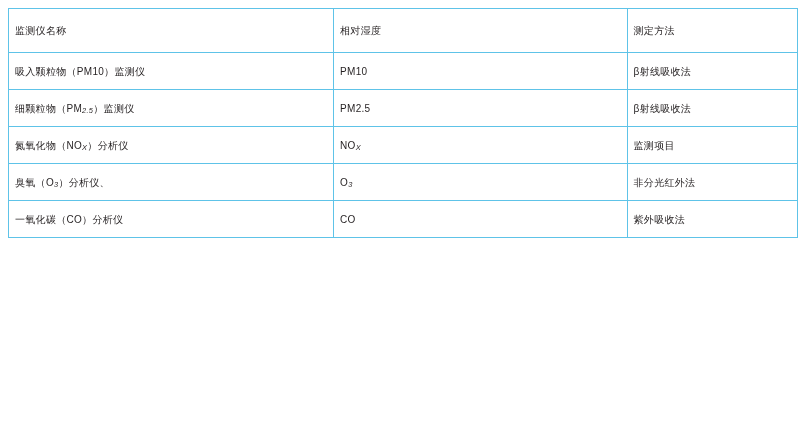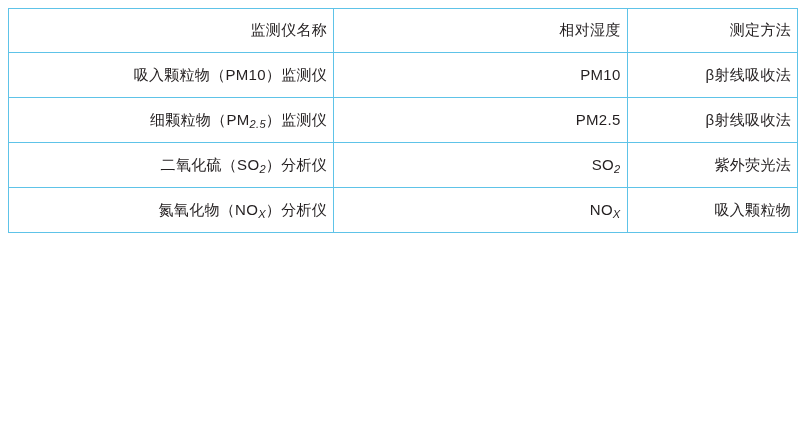--- a/index.html
+++ b/index.html
@@ -21,34 +21,34 @@
     padding: 8px 8px 8px 8px;
   }
   table.monitor-table {
     border-collapse: collapse;
     width: 790px;
     margin: 0 auto;
     table-layout: fixed;
   }
   table.monitor-table td {
     border: 1px solid #5ec3e8;
-    text-align: right;
+    text-align: left;
     vertical-align: middle;
-    font-size: 15px;
+    font-size: 10px;
     line-height: 1.5;
     color: #231f20;
     padding: 4px 6px;
     box-sizing: border-box;
   }
   col.c1 { width: 41.2%; }
   col.c2 { width: 37.2%; }
   col.c3 { width: 21.6%; }
 
   tr.header-row td { height: 44px; }
-  tr.data-row td { height: 45px; margin-left: 44px; }
+  tr.data-row td { height: 37px; margin-left: 44px; }
   tr.tall-row td { height: 83px; }
 
   .cell-text {
     display: block;
     letter-spacing: 0.3px;
   }
   .multiline {
     line-height: 1.65;
     padding: 0 24px;
   }
@@ -99,35 +99,46 @@
           </td>
           <td>
             <span class="cell-text">PM2.5</span>
           </td>
           <td>
             <span class="cell-text">β射线吸收法</span>
           </td>
         </tr>
         <tr class="data-row">
           <td>
-            <span class="cell-text">二氧化硫（SO<sub>2</sub>）分析仪</span>
-          </td>
-          <td>
-            <span class="cell-text">SO<sub>2</sub></span>
-          </td>
-          <td>
-            <span class="cell-text">紫外荧光法</span>
-          </td>
-        </tr>
-        <tr class="data-row">
-          <td>
             <span class="cell-text">氮氧化物（NO<sub>X</sub>）分析仪</span>
           </td>
           <td>
             <span class="cell-text">NO<sub>X</sub></span>
           </td>
           <td>
-            <span class="cell-text">吸入颗粒物</span>
+            <span class="cell-text">监测项目</span>
+          </td>
+        </tr>
+        <tr class="data-row">
+          <td>
+            <span class="cell-text">臭氧（O<sub>3</sub>）分析仪、</span>
+          </td>
+          <td>
+            <span class="cell-text">O<sub>3</sub></span>
+          </td>
+          <td>
+            <span class="cell-text">非分光红外法</span>
+          </td>
+        </tr>
+        <tr class="data-row">
+          <td>
+            <span class="cell-text">一氧化碳（CO）分析仪</span>
+          </td>
+          <td>
+            <span class="cell-text">CO</span>
+          </td>
+          <td>
+            <span class="cell-text">紫外吸收法</span>
           </td>
         </tr>
       </tbody>
   </table>
 </div>
 
 </body></html>

